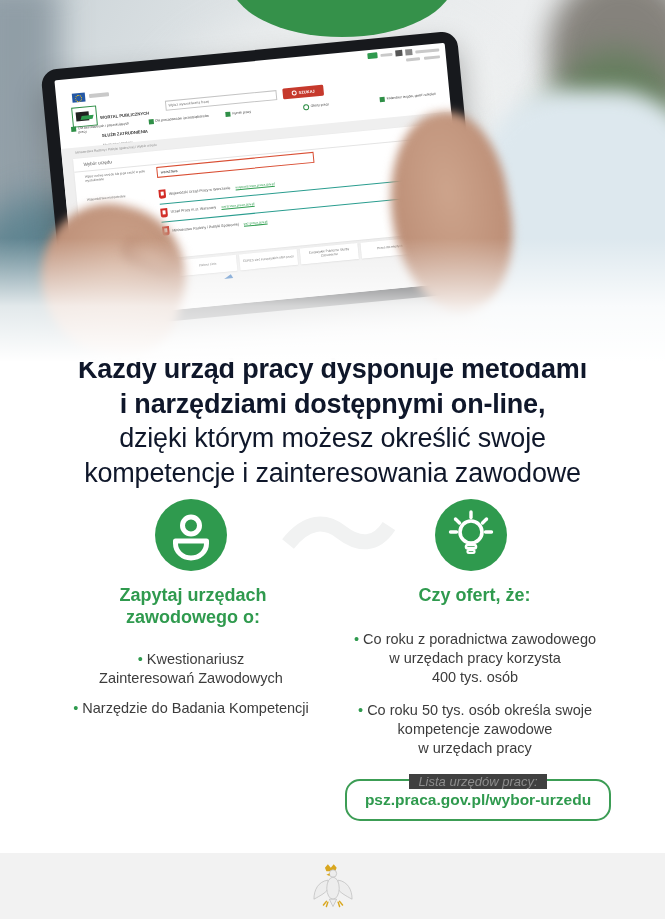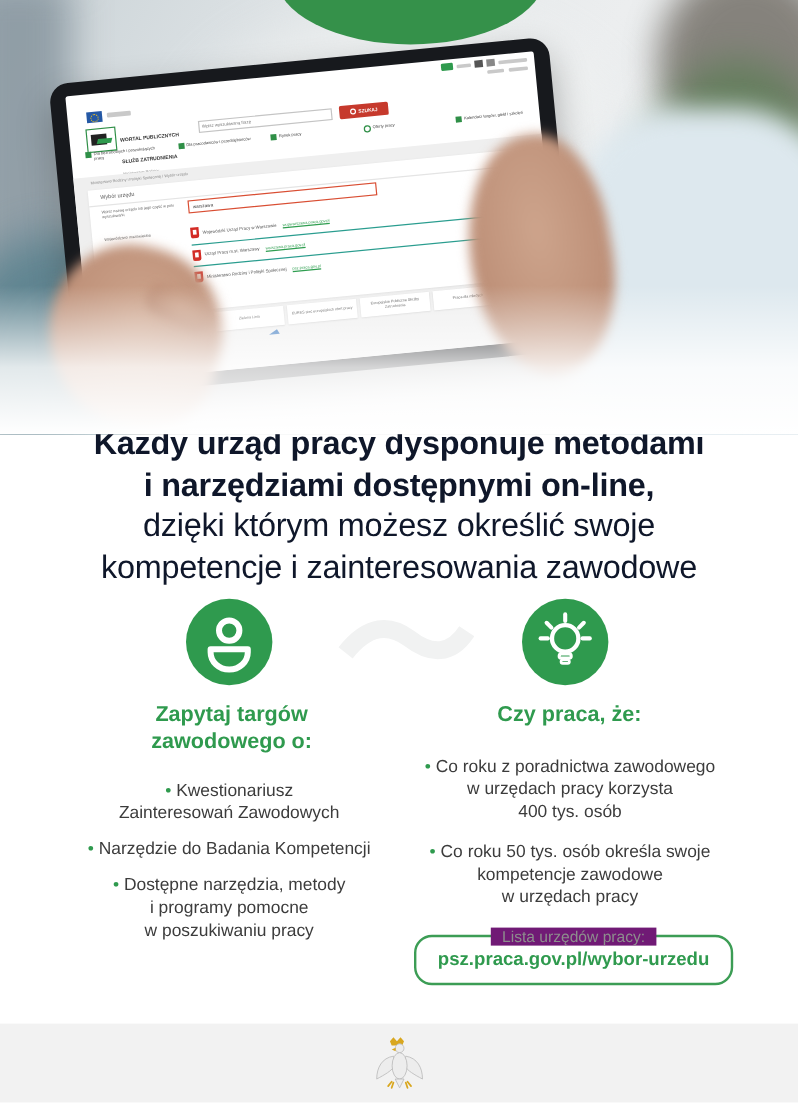--- a/index.html
+++ b/index.html
@@ -96,21 +96,21 @@
   .bl-left{left:41px;width:300px;top:650px;}
   .bl-right{left:330px;width:290px;top:630px;}
   .bullet{margin-bottom:11px;}
   .bl-right .bullet{margin-bottom:14px;}
   .dot{color:#2f9a4e;}
 
   
   .info-box{position:absolute;left:345px;top:779px;width:262px;height:38px;
             border:2px solid #3c9d55;border-radius:15px;}
   .info-legend{position:absolute;left:0;right:0;top:-9px;text-align:center;}
-  .info-legend span{display:inline-block;background:#701a75;padding:0 9px;font-size:13px;color:#8d8d8d;}
+  .info-legend span{display:inline-block;background:#404040;padding:0 9px;font-size:13px;color:#8d8d8d;font-style:italic;}
   .info-url{position:absolute;left:0;right:0;top:0;bottom:0;display:flex;align-items:center;justify-content:center;
             font-size:15.5px;font-weight:bold;color:#2f9a4e;}
 
   
   .footer{position:absolute;left:0;right:0;bottom:0;height:66px;background:#f2f2f2;
           display:flex;align-items:center;justify-content:center;gap:12px;}
   .ministry{font-size:16.5px;line-height:21px;color:#4c4c4c;}
   .stripe-white{height:2px;background:#fbfbfb;margin-top:4px;}
   .stripe-red{height:3px;background:#e30613;}
 </style>
@@ -271,31 +271,28 @@
       <rect x="31" y="46" width="10" height="3.4" rx="1.6" fill="none" stroke="#fff" stroke-width="2.6"></rect>
       <rect x="32.5" y="51" width="7" height="2.8" rx="1.4" fill="none" stroke="#fff" stroke-width="2.2"></rect>
       <line x1="36" y1="13" x2="36" y2="18.5" stroke="#fff" stroke-width="3.4" stroke-linecap="round"></line>
       <line x1="20.5" y1="20" x2="24.5" y2="24" stroke="#fff" stroke-width="3.4" stroke-linecap="round"></line>
       <line x1="51.5" y1="20" x2="47.5" y2="24" stroke="#fff" stroke-width="3.4" stroke-linecap="round"></line>
       <line x1="15.5" y1="33" x2="21.5" y2="33" stroke="#fff" stroke-width="3.4" stroke-linecap="round"></line>
       <line x1="56.5" y1="33" x2="50.5" y2="33" stroke="#fff" stroke-width="3.4" stroke-linecap="round"></line>
     </svg>
   </div>
 
-  <div class="col-head ch-left pre">Zapytaj targów
+  <div class="col-head ch-left pre">Zapytaj urzędach
 zawodowego o:</div>
-  <div class="col-head ch-right pre">Czy praca, że:</div>
+  <div class="col-head ch-right pre">Czy ofert, że:</div>
 
   <div class="bullets bl-left">
     <div class="bullet"><span class="dot">•</span> <span class="pre">Kwestionariusz
 Zainteresowań Zawodowych</span></div>
     <div class="bullet"><span class="dot">•</span> <span class="pre">Narzędzie do Badania Kompetencji</span></div>
-    <div class="bullet"><span class="dot">•</span> <span class="pre">Dostępne narzędzia, metody
-i programy pomocne
-w poszukiwaniu pracy</span></div>
   </div>
 
   <div class="bullets bl-right">
     <div class="bullet"><span class="dot">•</span> <span class="pre">Co roku z poradnictwa zawodowego
 w urzędach pracy korzysta
 400 tys. osób</span></div>
     <div class="bullet"><span class="dot">•</span> <span class="pre">Co roku 50 tys. osób określa swoje
 kompetencje zawodowe
 w urzędach pracy</span></div>
   </div>

